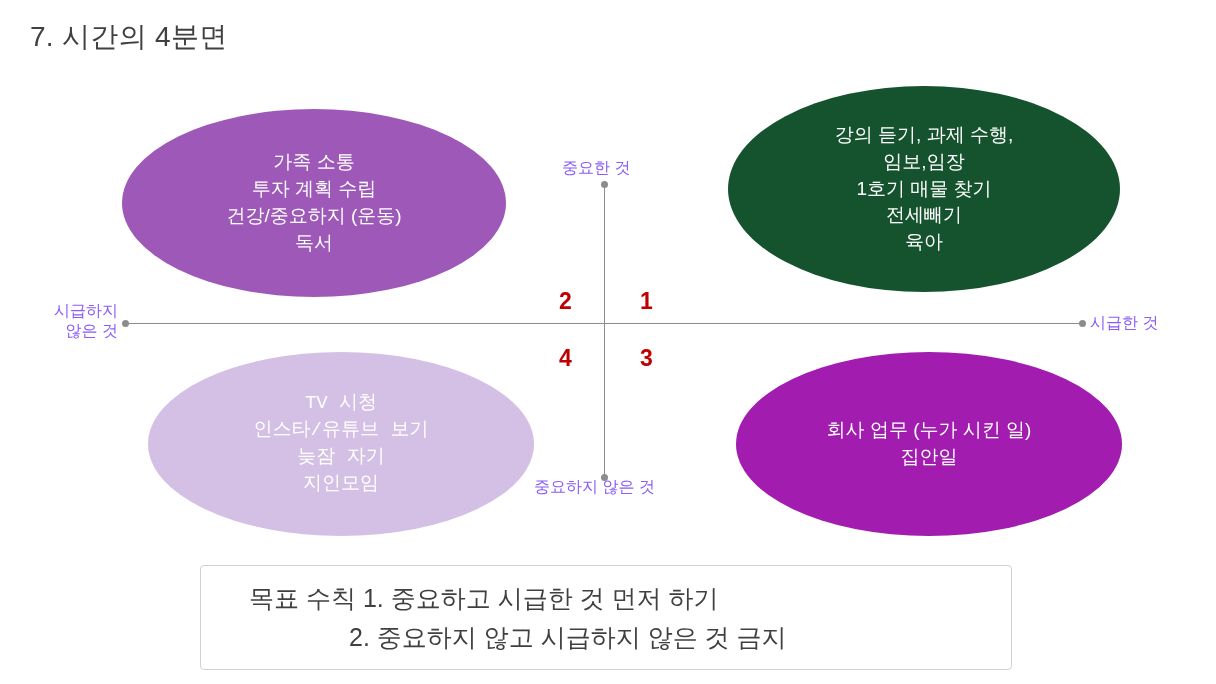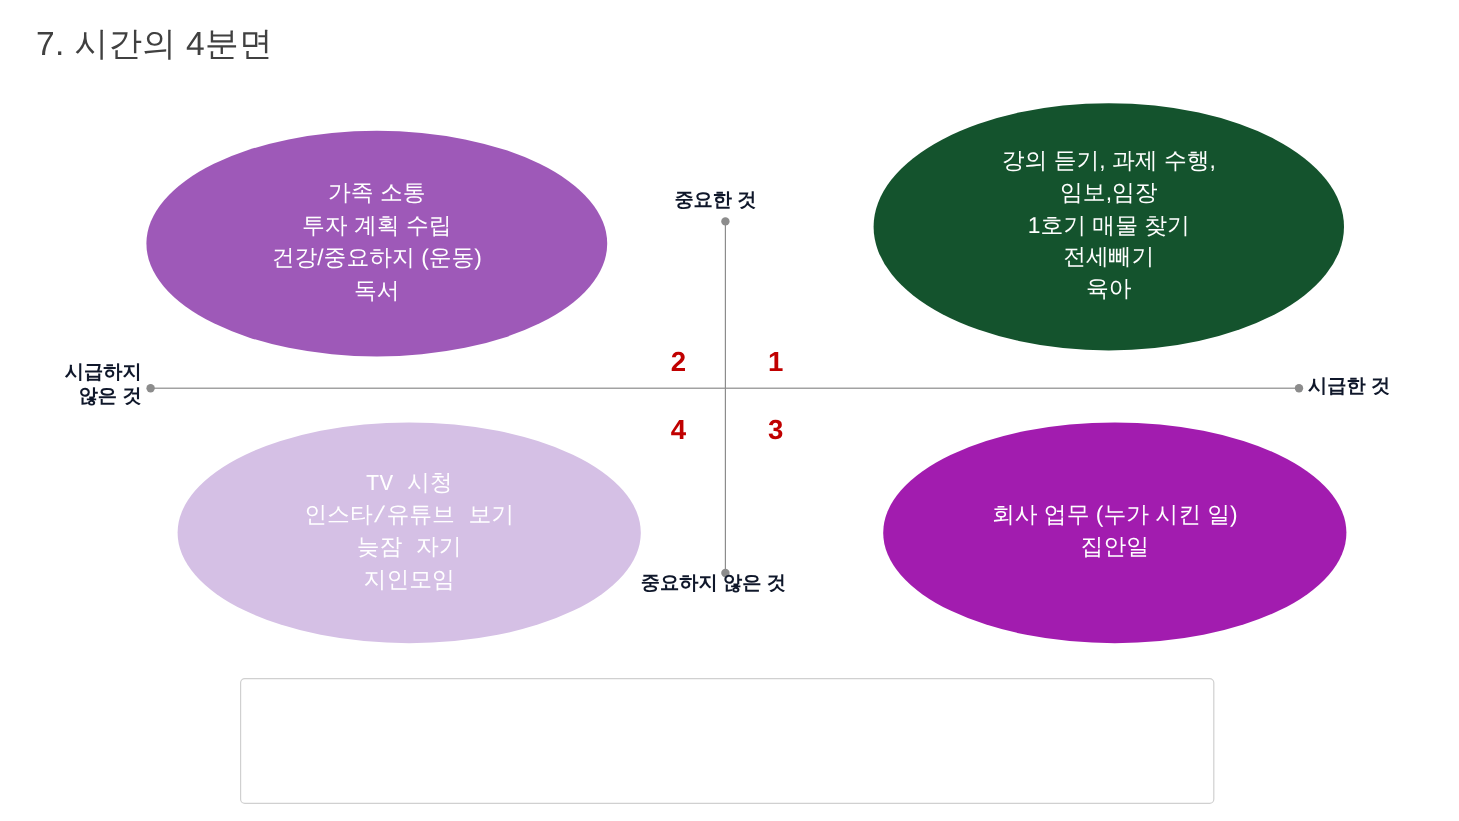--- a/index.html
+++ b/index.html
@@ -53,22 +53,22 @@
   }
   #axis-dot-left  { left: 122px; top: 320px; }
   #axis-dot-right { left: 1079px; top: 320px; }
   #axis-dot-top   { left: 601px; top: 181px; }
   #axis-dot-bottom{ left: 601px; top: 474px; }
 
   
   .axis-label {
     position: absolute;
     font-size: 16px;
-    font-weight: bold;
-    color: #0f172a;
+    font-weight: normal;
+    color: #8b5cf6;
     line-height: 1.25;
     white-space: pre-line;
   }
   #label-important      { left: 562px; top: 158px; }
   #label-not-important  { left: 534px; top: 477px; }
   #label-urgent         { left: 1090px; top: 313px; text-align: center; }
   #label-not-urgent     { left: 40px;  top: 301px; text-align: right; width: 78px; }
 
   
   .quadrant-number {
@@ -179,13 +179,15 @@
 전세빼기
 육아</div>
 <div class="ellipse" id="ellipse-q4" style="background: rgb(213, 192, 229); font-family: Liberation Mono, monospace;">TV 시청
 인스타/유튜브 보기
 늦잠 자기
 지인모임</div>
 <div class="ellipse" id="ellipse-q3" style="background: #a21caf;">회사 업무 (누가 시킨 일)
 집안일</div>
 
 <div id="goal-box">
+  <div id="goal-line-1">목표 수칙 1. 중요하고 시급한 것 먼저 하기</div>
+  <div id="goal-line-2">2. 중요하지 않고 시급하지 않은 것 금지</div>
 </div>
 
 </body></html>

